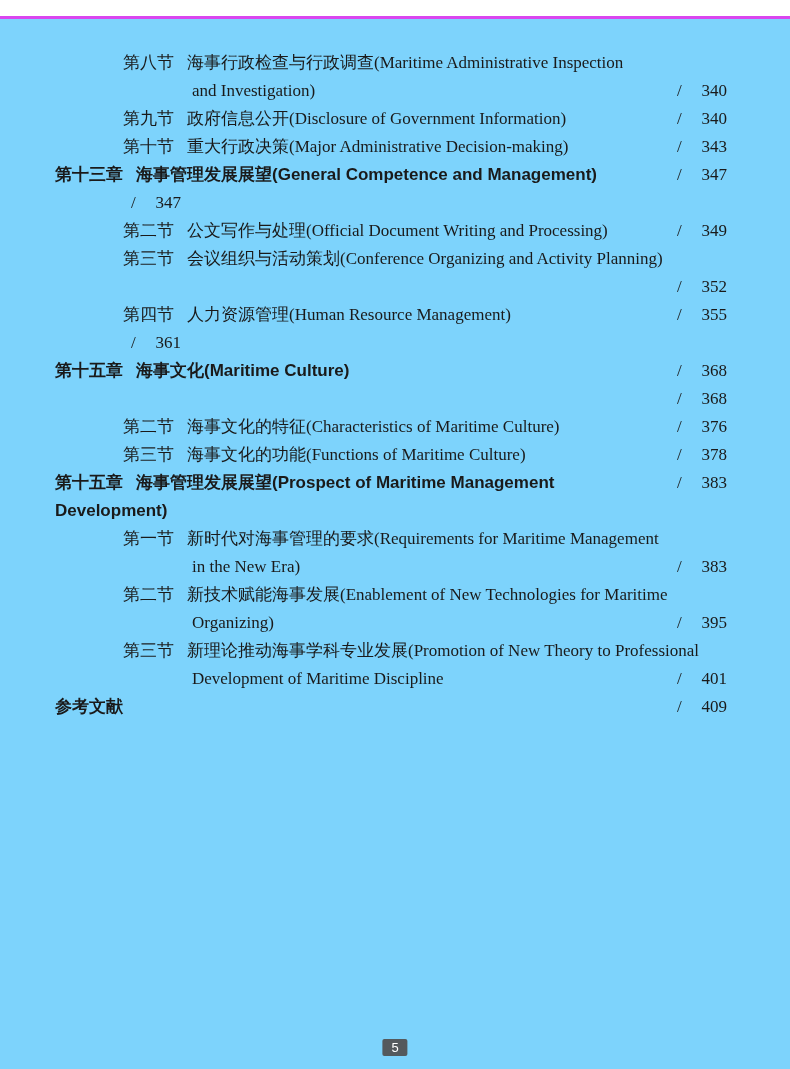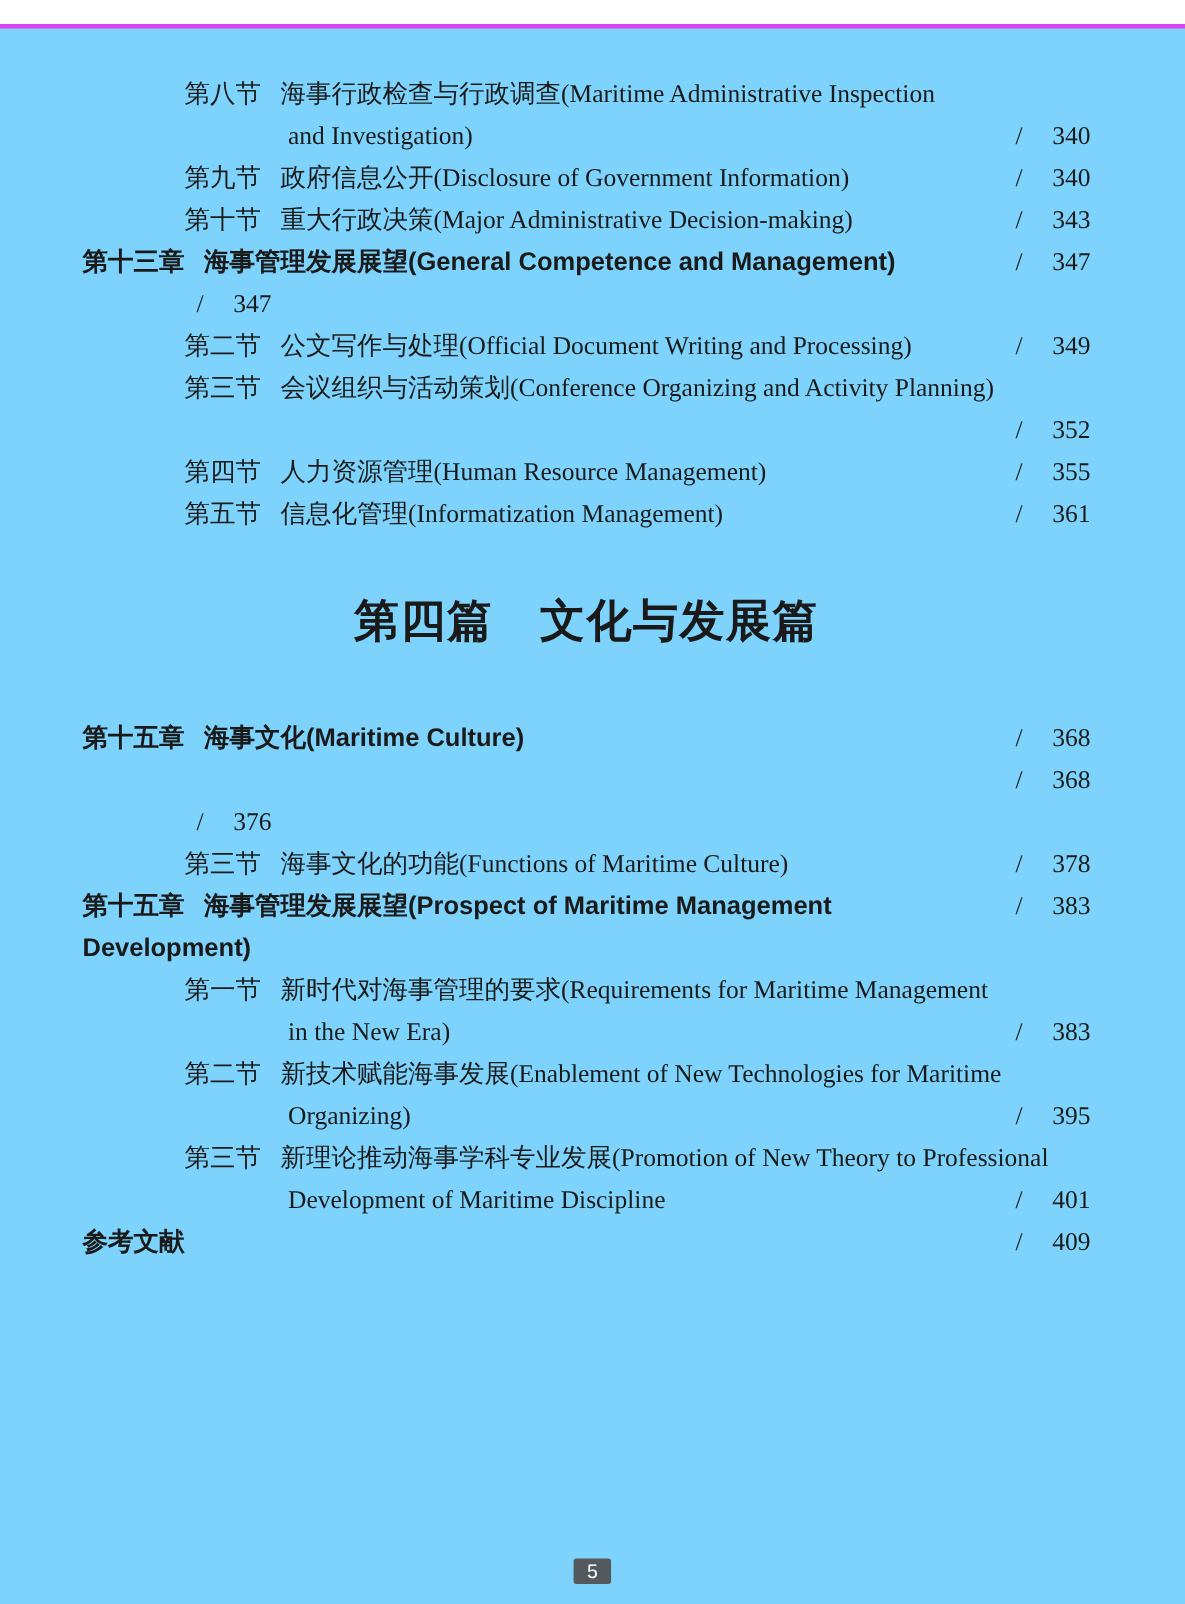--- a/index.html
+++ b/index.html
@@ -139,42 +139,41 @@
         </span>
       </div>
       <div class="row section">
         <span class="row-text"><span class="num">第四节</span><span class="title">人力资源管理(Human Resource Management)</span></span>
         <span class="page-ref">
           <span class="slash">/</span>
           <span class="pnum">355</span>
         </span>
       </div>
       <div class="row section">
-        <span class="row-text"><span class="num">第五节</span><span class="title">信息化管理(Informatization Management)</span></span>
         <span class="page-ref">
           <span class="slash">/</span>
           <span class="pnum">361</span>
         </span>
       </div>
-      <h1 class="part-heading">第四篇　文化与发展篇</h1>
       <div class="row chapter">
         <span class="row-text"><span class="num">第十五章</span><span class="title">海事文化(Maritime Culture)</span></span>
         <span class="page-ref">
           <span class="slash">/</span>
           <span class="pnum">368</span>
         </span>
       </div>
       <div class="row section cont">
         <span class="row-text"></span>
         <span class="page-ref">
           <span class="slash">/</span>
           <span class="pnum">368</span>
         </span>
       </div>
       <div class="row section">
+        <span class="row-text"><span class="num">第二节</span><span class="title">海事文化的特征(Characteristics of Maritime Culture)</span></span>
         <span class="page-ref">
           <span class="slash">/</span>
           <span class="pnum">376</span>
         </span>
       </div>
       <div class="row section">
         <span class="row-text"><span class="num">第三节</span><span class="title">海事文化的功能(Functions of Maritime Culture)</span></span>
         <span class="page-ref">
           <span class="slash">/</span>
           <span class="pnum">378</span>

